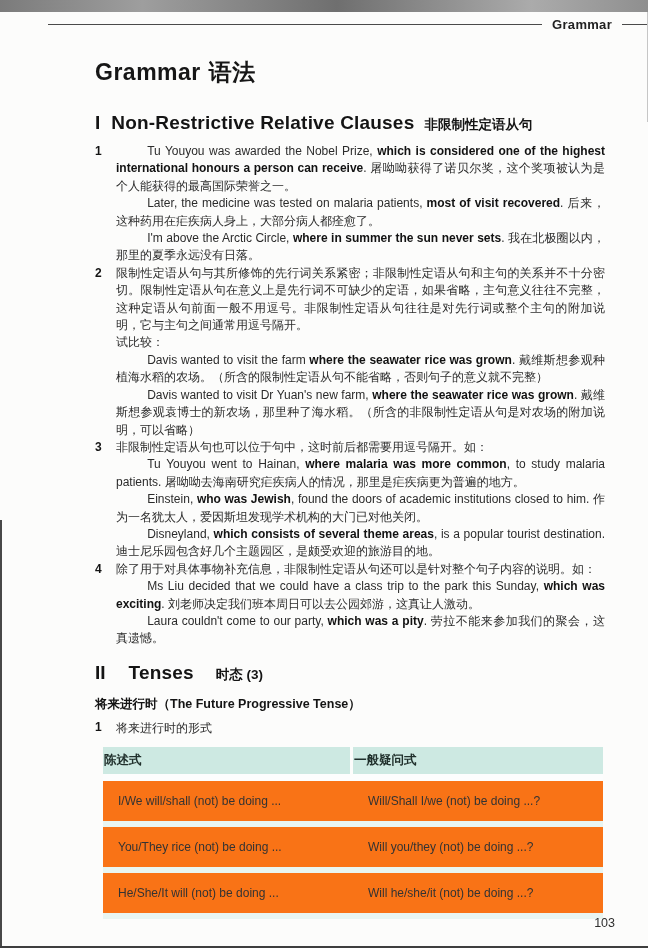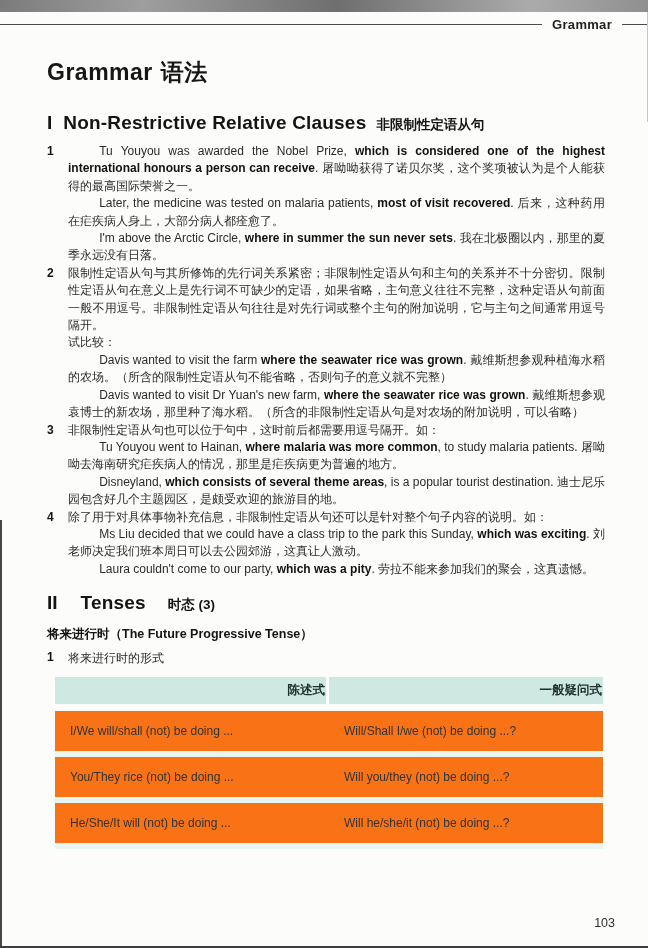--- a/index.html
+++ b/index.html
@@ -19,21 +19,21 @@
     font-family:"Liberation Sans","DejaVu Sans",sans-serif;
     color:var(--text-color);
   }
   
   .scan-top{position:absolute;top:0;left:0;right:0;height:12px;
     background:linear-gradient(90deg,#7b7b7b,#9e9e9e 22%,#6f6f6f 52%,#ababab 82%,#8f8f8f);}
   .scan-left{position:absolute;left:0;top:520px;bottom:0;width:2px;background:#484848;}
   .scan-bottom{position:absolute;bottom:0;left:0;right:0;height:2px;background:#3e3e3e;}
   .scan-right{position:absolute;right:0;top:12px;width:1px;height:110px;background:#c6c6c6;}
 
-  .content{padding:0 43px 0 47px;}
+  .content{padding:0 43px 0 47px;margin-left:48px;}
 
   .running-header{display:flex;align-items:center;margin-top:17px;height:14px;}
   .rule{border-top:1.5px solid var(--rule-color);height:0;}
   .rule-left{flex:1;margin-left:-47px;}
   .rule-right{width:26px;margin-right:-43px;}
   .running-head-text{font-weight:bold;font-size:13px;color:#222;margin:0 10px;letter-spacing:.3px;}
 
   .page-title{margin:26px 0 0;text-align:left;font-size:23px;font-weight:bold;color:#161616;letter-spacing:.5px;}
   .title-zh{margin-left:8px;}
 
@@ -51,21 +51,21 @@
   .b{font-weight:bold;color:#121212;}
 
   .subheading{margin:12px 0 0;font-size:12.5px;font-weight:bold;color:#141414;}
   .subitem{position:relative;margin-top:7px;padding-left:21px;font-size:12px;}
   .subitem .item-num{top:0;}
 
   .tense-table{margin:10px 2px 0 8px;width:calc(100% - 10px);border-collapse:separate;border-spacing:0;}
   .tense-table th{
     background:var(--table-header-bg);
     font-size:12.5px;font-weight:bold;color:#203California;
-    color:#20302c;height:34px;text-align:right;width:50%;
+    color:#20302c;height:34px;text-align:left;width:50%;
   }
   .tense-table th:first-child{border-right:3px solid #fdfdfc;}
   .tense-table td{
     background:#f97316;font-size:12px;color:#333;
     padding:13px 10px 13px 15px;border-bottom:6px solid var(--table-row-divider);
   }
   .tense-table thead th{border-bottom:7px solid #fcfdfd;}
 
   .page-number{position:absolute;right:33px;bottom:18px;font-size:12.5px;color:#2e2e2e;}
 </style>
@@ -105,20 +105,21 @@
             <span class="item-num">2</span>
             <p class="para"><span>限制性定语从句与其所修饰的先行词关系紧密；非限制性定语从句和主句的关系并不十分密切。限制性定语从句在意义上是先行词不可缺少的定语，如果省略，主句意义往往不完整，这种定语从句前面一般不用逗号。非限制性定语从句往往是对先行词或整个主句的附加说明，它与主句之间通常用逗号隔开。</span></p>
             <p class="para"><span>试比较：</span></p>
             <p class="para example"><span>Davis wanted to visit the farm </span><span class="b">where the seawater rice was grown</span><span>. 戴维斯想参观种植海水稻的农场。（所含的限制性定语从句不能省略，否则句子的意义就不完整）</span></p>
             <p class="para example"><span>Davis wanted to visit Dr Yuan's new farm, </span><span class="b">where the seawater rice was grown</span><span>. 戴维斯想参观袁博士的新农场，那里种了海水稻。（所含的非限制性定语从句是对农场的附加说明，可以省略）</span></p>
           </div>
           <div class="item">
             <span class="item-num">3</span>
             <p class="para"><span>非限制性定语从句也可以位于句中，这时前后都需要用逗号隔开。如：</span></p>
             <p class="para example"><span>Tu Youyou went to Hainan, </span><span class="b">where malaria was more common</span><span>, to study malaria patients. 屠呦呦去海南研究疟疾病人的情况，那里是疟疾病更为普遍的地方。</span></p>
+            <p class="para example"><span>Einstein, </span><span class="b">who was Jewish</span><span>, found the doors of academic institutions closed to him. 作为一名犹太人，爱因斯坦发现学术机构的大门已对他关闭。</span></p>
             <p class="para example"><span>Disneyland, </span><span class="b">which consists of several theme areas</span><span>, is a popular tourist destination. 迪士尼乐园包含好几个主题园区，是颇受欢迎的旅游目的地。</span></p>
           </div>
           <div class="item">
             <span class="item-num">4</span>
             <p class="para"><span>除了用于对具体事物补充信息，非限制性定语从句还可以是针对整个句子内容的说明。如：</span></p>
             <p class="para example"><span>Ms Liu decided that we could have a class trip to the park this Sunday, </span><span class="b">which was exciting</span><span>. 刘老师决定我们班本周日可以去公园郊游，这真让人激动。</span></p>
             <p class="para example"><span>Laura couldn't come to our party, </span><span class="b">which was a pity</span><span>. 劳拉不能来参加我们的聚会，这真遗憾。</span></p>
           </div>
         </div>
     </section>

